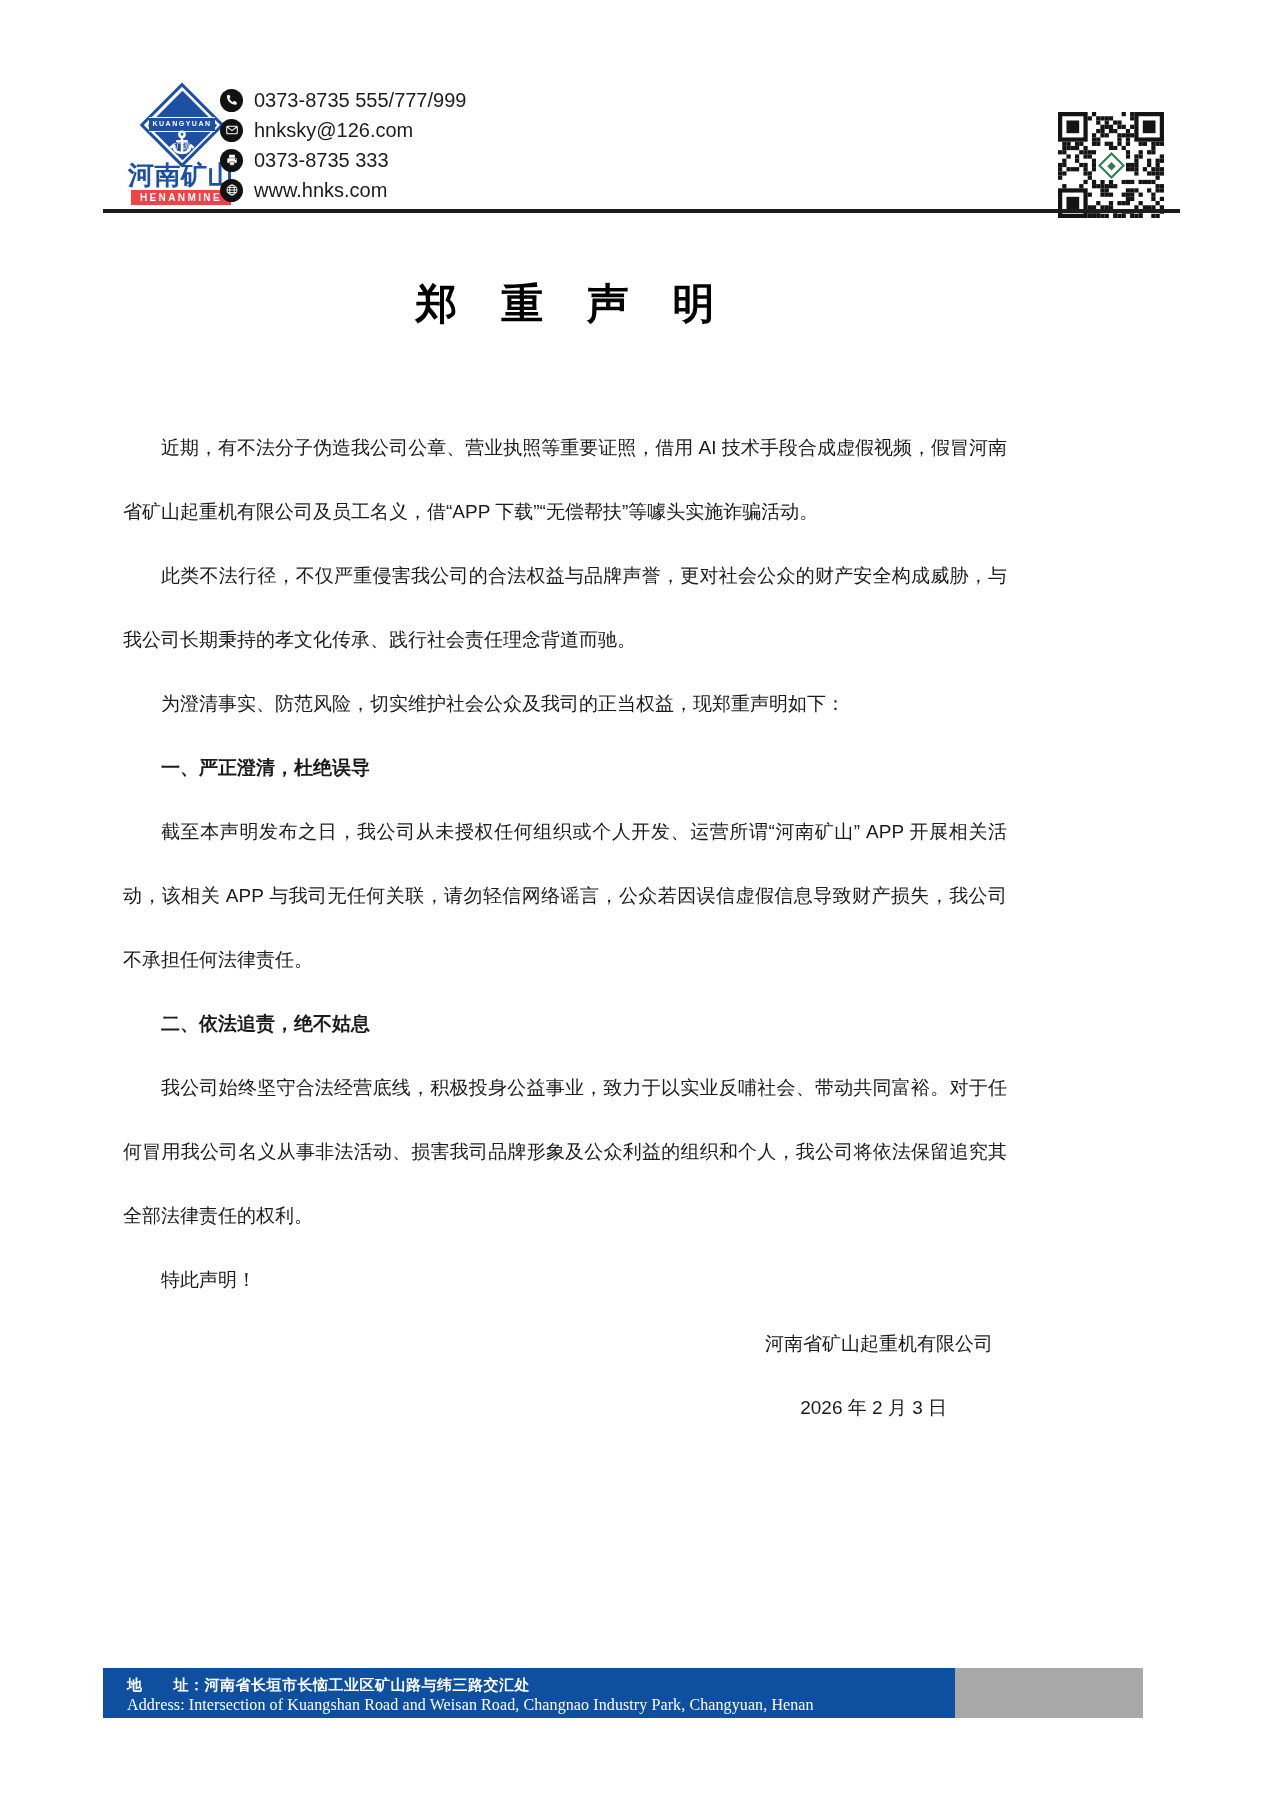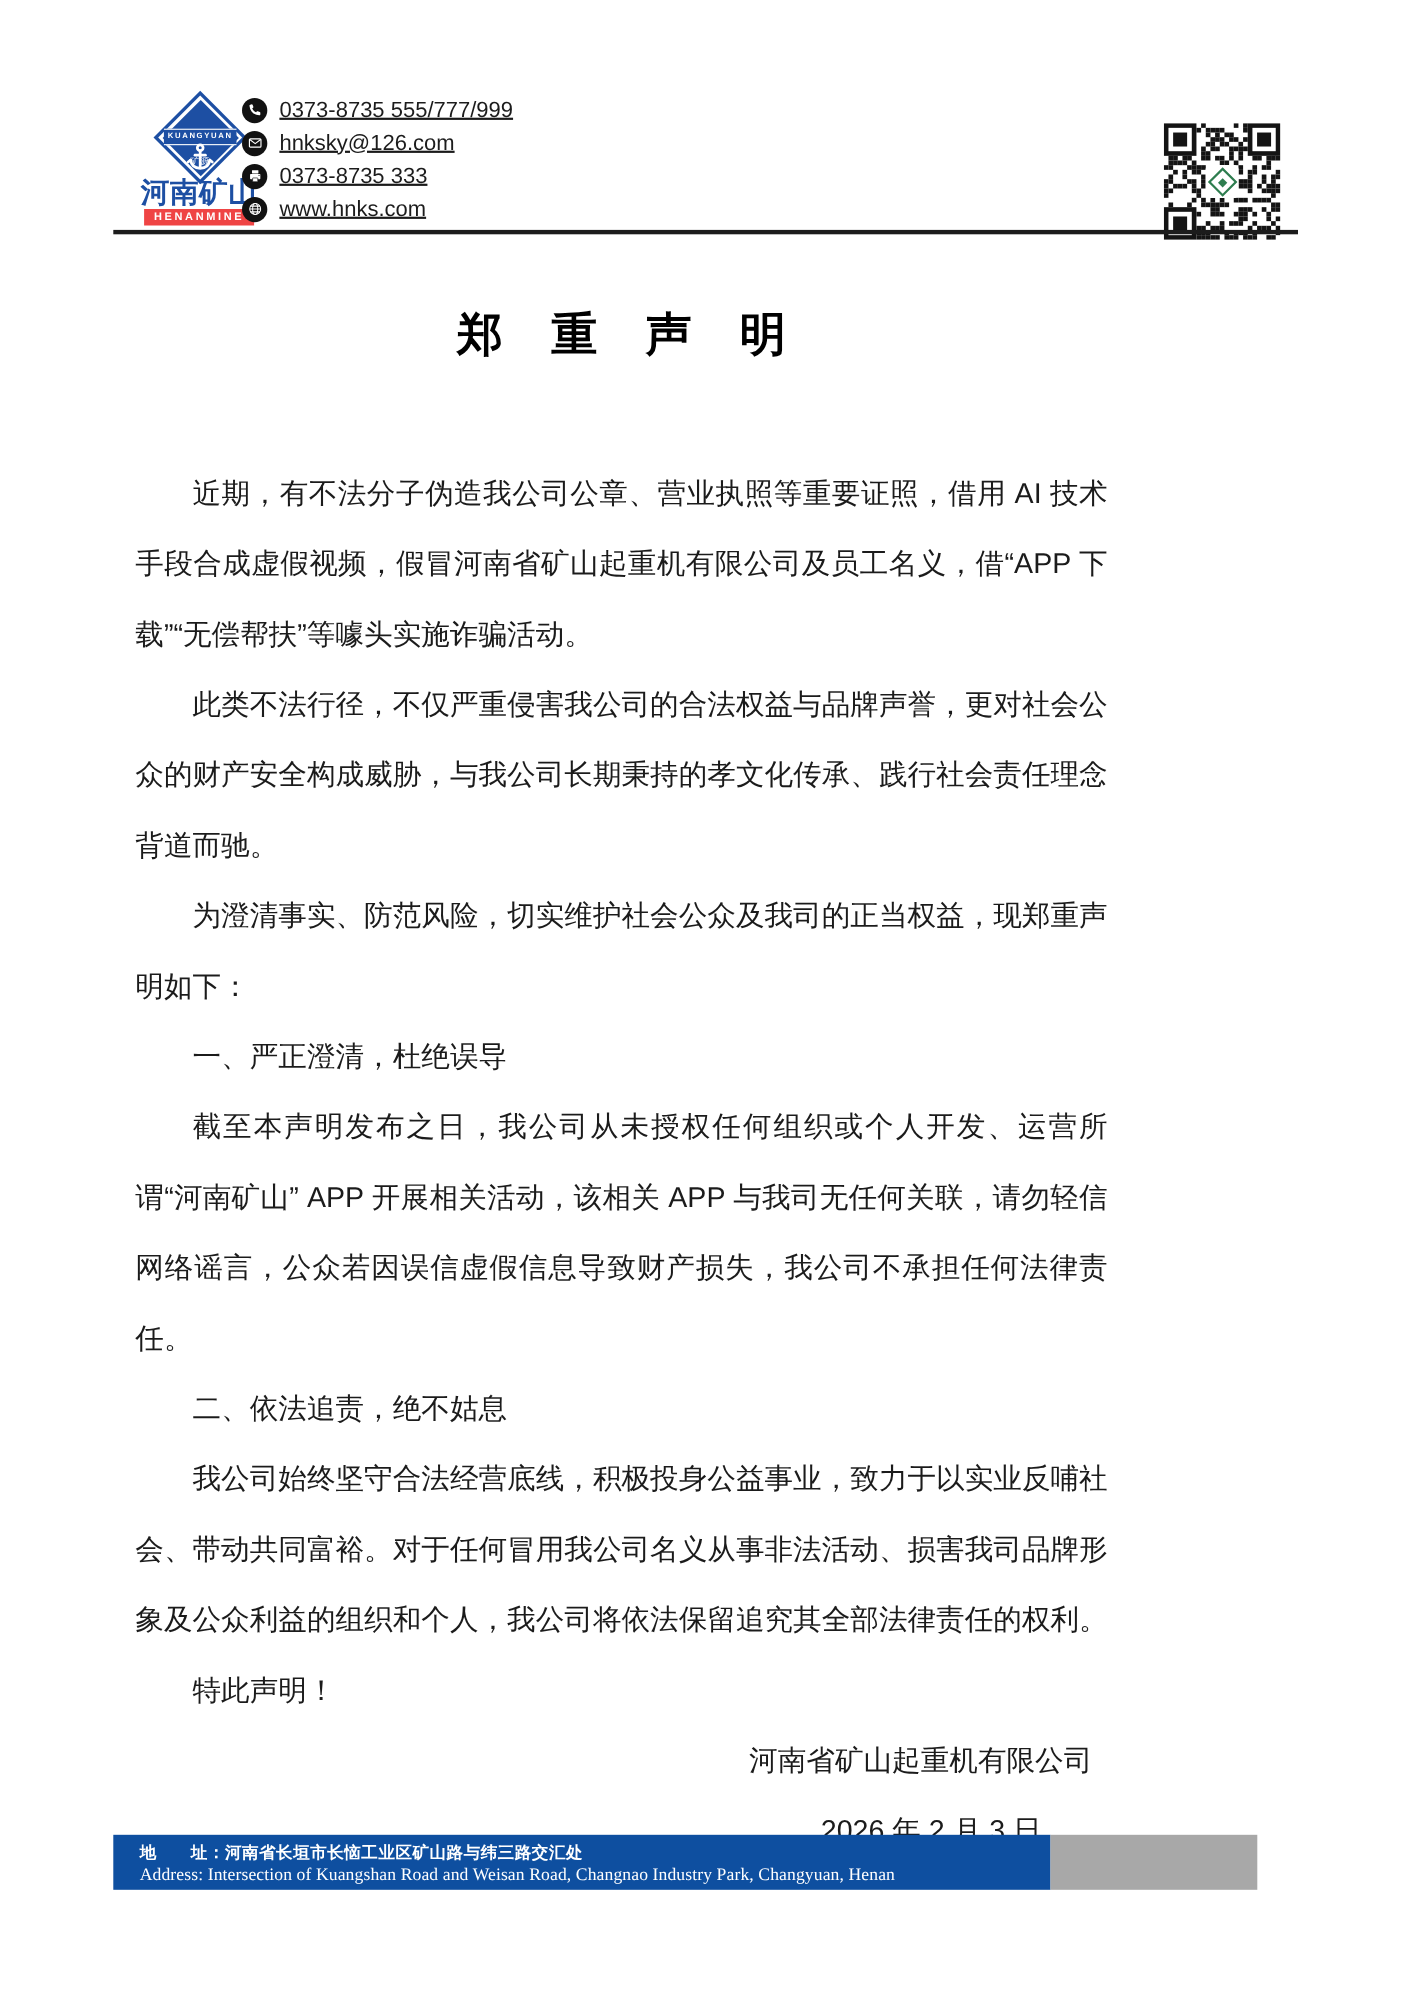--- a/index.html
+++ b/index.html
@@ -15,41 +15,41 @@
   .logo-diamond .badge{position:absolute;top:17px;left:0;right:0;text-align:center;
     color:#fff;font-size:8px;letter-spacing:1px;margin-top:40px;}
   .logo-diamond .ribbon{position:absolute;left:8px;right:8px;top:33px;height:13px;background:#1d4fa3;
     border-top:1.2px solid #fff;border-bottom:1.2px solid #fff;color:#fff;font-size:7px;
     letter-spacing:1.5px;text-align:center;line-height:12px;font-weight:bold;}
   .logo-diamond .anchor{position:absolute;left:26px;top:44px;width:30px;height:26px;}
   .logo-cn{position:absolute;left:128px;top:158px;width:106px;text-align:center;
     color:#1d4fa3;font-weight:bold;font-size:26px;letter-spacing:0.5px;}
   .logo-en{position:absolute;left:131px;top:190px;width:100px;background:#ef4444;color:#fff;
     font-size:10px;font-weight:bold;letter-spacing:2.4px;text-align:center;padding:2px 0;}
-  .contacts{position:absolute;left:220px;top:88px;text-decoration:underline;}
+  .contacts{position:absolute;left:220px;top:88px;}
   .contact-row{display:flex;align-items:center;height:24px;margin-bottom:6px;}
   .contact-ico{width:23px;height:23px;border-radius:50%;background:#121212;display:flex;
     align-items:center;justify-content:center;flex:0 0 23px;}
   .contact-ico svg{width:14px;height:14px;}
   .contact-val{margin-left:11px;font-size:20px;color:#1c1c1c;}
   .qr{position:absolute;left:1058px;top:112px;width:106px;height:106px;background:#fff;}
   .qr svg{position:absolute;inset:0;}
   .qr-center{position:absolute;left:38px;top:38px;width:30px;height:30px;background:#fff;
     border-radius:4px;display:flex;align-items:center;justify-content:center;}
   .qr-center .gdia{width:15px;height:15px;transform:rotate(45deg);border:2.5px solid #2e7d4f;
     background:#fff;display:flex;align-items:center;justify-content:center;}
   .qr-center .gdia::after{content:"";width:6px;height:6px;background:#2e7d4f;display:block;}
   .header-rule{position:absolute;left:103px;top:209px;width:1077px;height:3.5px;background:#1c1c1c;}
   
   .doc-title{position:absolute;left:123px;top:276px;width:884px;text-align:center;
     font-size:42px;font-weight:bold;color:#000;letter-spacing:16px;text-indent:16px;}
   .doc-body{position:absolute;left:123px;top:416px;width:884px;
-    font-size:26px;line-height:64px;text-align:justify;color:#1b1b1b;}
+    font-size:19px;line-height:64px;text-align:justify;color:#1b1b1b;}
   .doc-body p{margin:0;text-indent:2em;}
-  .doc-body p.heading{font-weight:normal;}
+  .doc-body p.heading{font-weight:bold;}
   .doc-body p.sign-company{text-align:right;text-indent:0;padding-right:14px;}
   .doc-body p.sign-date{text-align:right;text-indent:0;padding-right:60px;}
   
   .footer-blue{position:absolute;left:103px;top:1668px;width:852px;height:50px;background:#0e4fa0;
     box-sizing:border-box;padding:7px 0 0 24px;color:#fff;}
   .footer-line1{font-size:15px;font-weight:bold;letter-spacing:0.5px;line-height:20px;}
   .footer-line2{font-size:16px;letter-spacing:0.1px;line-height:19px;font-family:Liberation Serif, serif;}
   .footer-gray{position:absolute;left:955px;top:1668px;width:188px;height:50px;background:#a8a8a8;}
 </style>
 </head>

